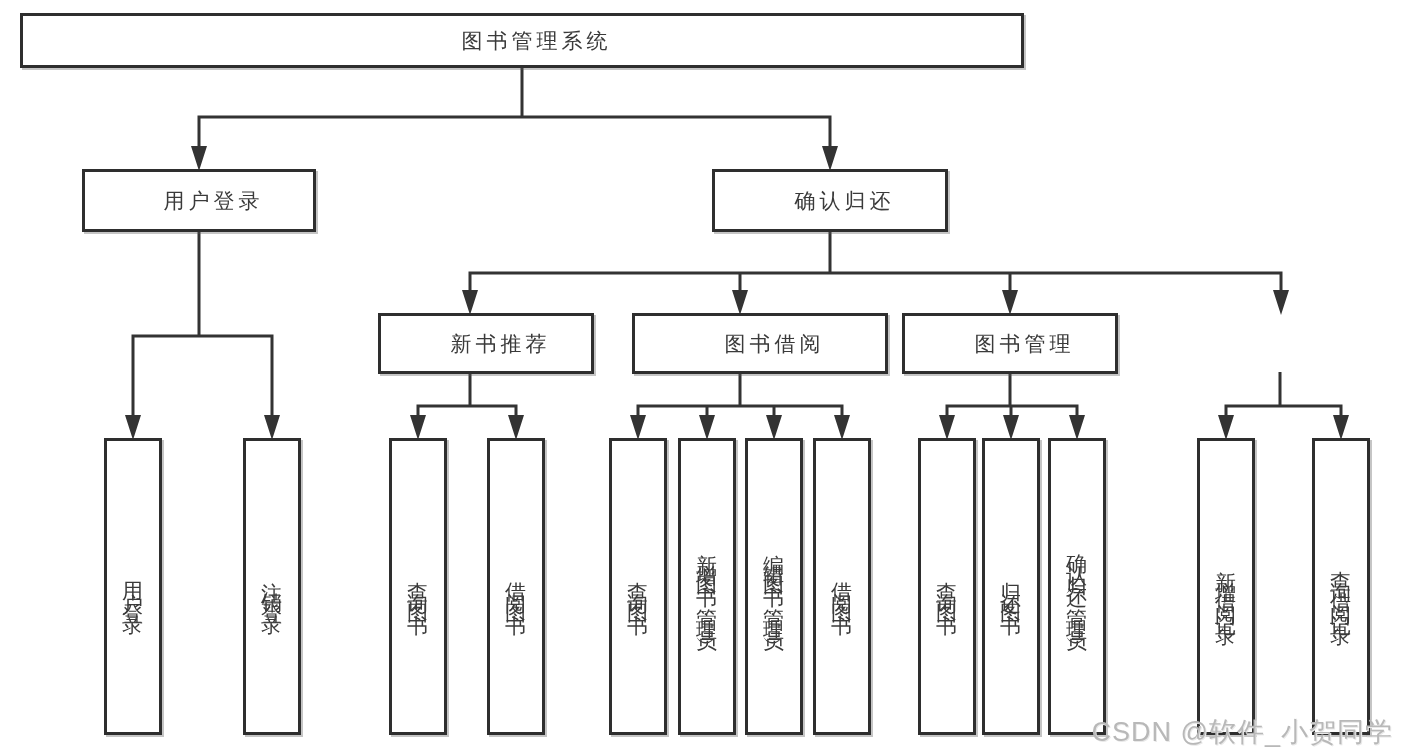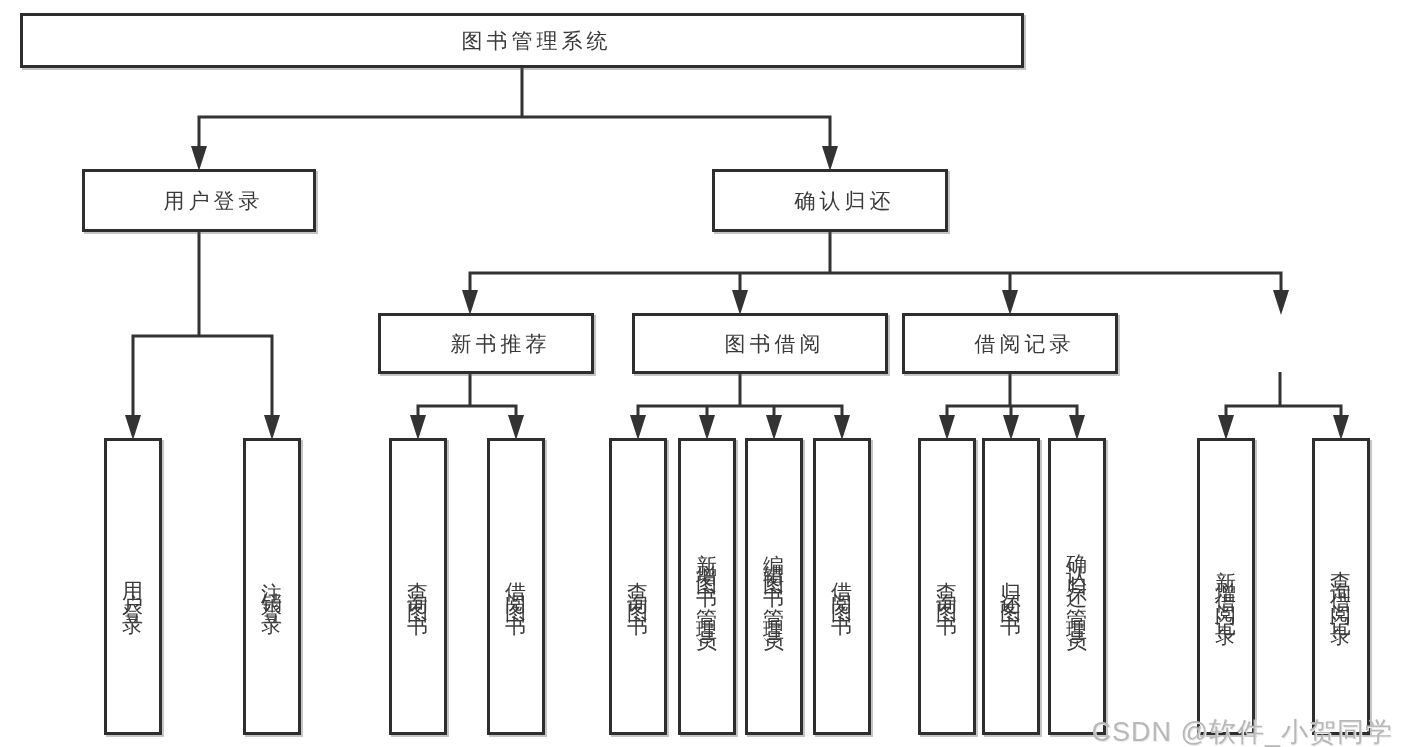--- a/index.html
+++ b/index.html
@@ -130,21 +130,21 @@
     <span>确认归还</span>
   </div>
 
   <div class="box hbox" style="left:362px; top:313px; width:216px; height:61px;margin-left:16px;">
     <span>新书推荐</span>
   </div>
   <div class="box hbox" style="left:632px; top:313px; width:256px; height:61px;">
     <span>图书借阅</span>
   </div>
   <div class="box hbox" style="left:902px; top:313px; width:216px; height:61px;">
-    <span>借阅记录</span>
+    <span>图书管理</span>
   </div>
 
   <div class="box vbox" style="left:104px; top:438px; width:58px; height:297px;">
     <span class="vtext">用户登录</span>
   </div>
   <div class="box vbox" style="left:243px; top:438px; width:58px; height:297px;">
     <span class="vtext">注销登录</span>
   </div>
 
   <div class="box vbox" style="left:389px; top:438px; width:58px; height:297px;">

